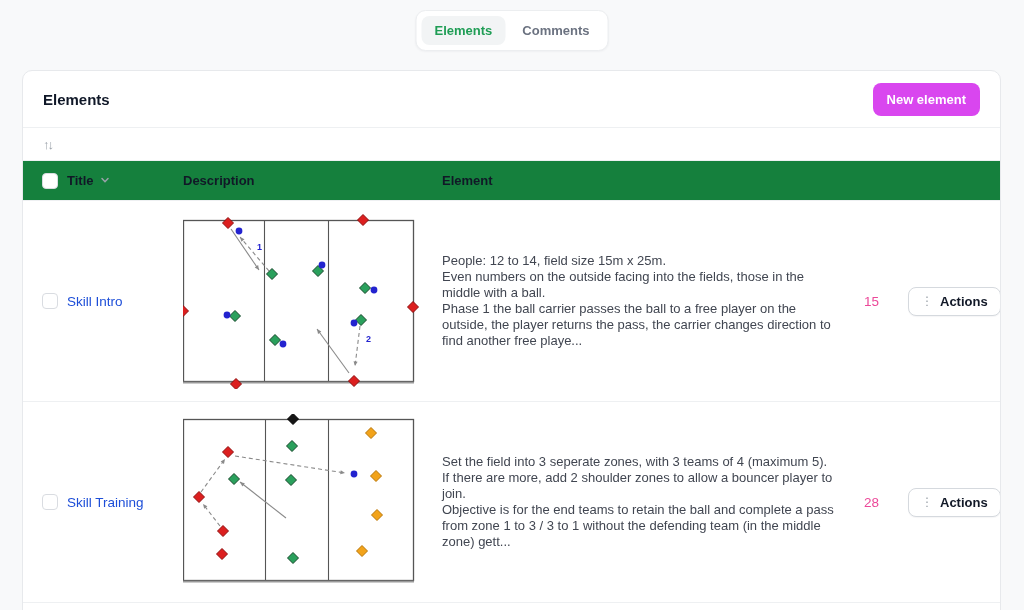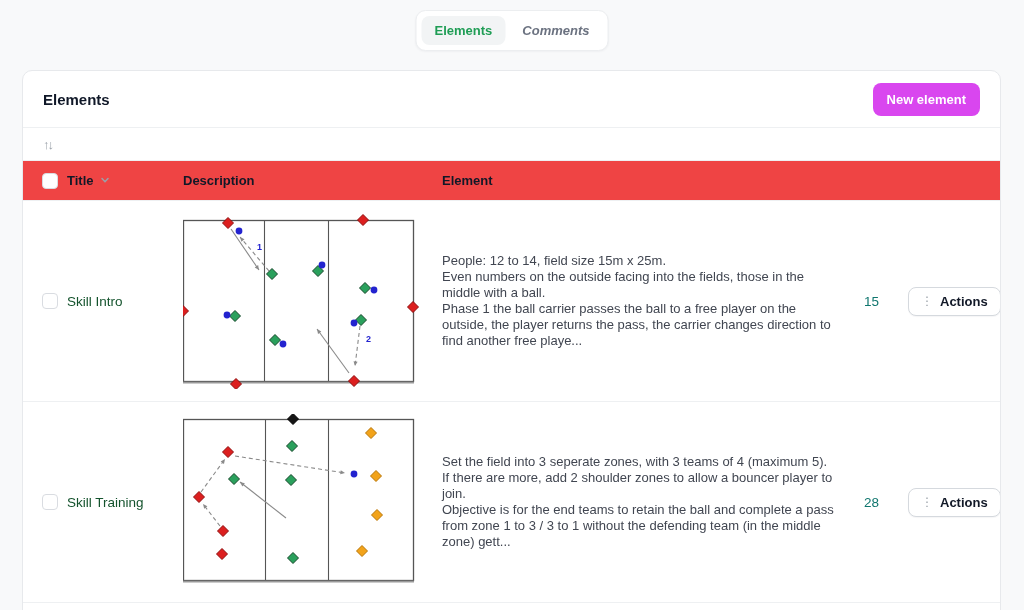--- a/index.html
+++ b/index.html
@@ -5,48 +5,48 @@
   * { margin:0; padding:0; box-sizing:border-box; }
   html,body { width:1024px; height:610px; overflow:hidden; }
   body { background:#f8f9fa; font-family:"Liberation Sans", sans-serif; position:relative; color:#101828; }
 
   
   .tabbar { position:absolute; top:10px; left:50%; transform:translateX(-50%);
     display:flex; align-items:center; gap:4px; background:#fff; border:1px solid #eceef0;
     border-radius:10px; padding:5px; box-shadow:0 1px 2px rgba(16,24,40,.04); }
   .tab { font-size:13px; padding:7px 13px; border-radius:8px; cursor:pointer; white-space:nowrap; }
   .tab.active { background:#f2f4f5; color:#1f9d55; font-weight:700; }
-  .tab.inactive { color:#6b7280; font-weight:600;font-style:italic; }
+  .tab.inactive { color:#6b7280; font-weight:600; }
 
   
   .card { position:absolute; left:22px; right:23px; top:70px; height:560px;
     background:#fff; border:1px solid #e7e9ec; border-radius:10px; overflow:hidden; }
   .card-header { height:57px; display:flex; align-items:center; justify-content:space-between;
     padding:0 20px; border-bottom:1px solid #eef0f2; }
   .card-title { font-size:15px; font-weight:700; color:#101828; }
   .btn-primary { background:#d946ef; color:#fff; font-weight:700; font-size:13px;
     border:none; border-radius:8px; padding:9px 14px; cursor:pointer; font-family:inherit; }
 
   .sort-row { height:33px; display:flex; align-items:center; padding:0 20px;
     border-bottom:1px solid #eef0f2; }
   .sort-glyph { color:#9aa1a9; font-size:13px; letter-spacing:-2px; cursor:pointer; }
 
   .grid-row { display:grid; grid-template-columns:44px 96px 259px 422px 64px 1fr; align-items:center; }
-  .thead { height:40px; background:#ef4444; border-bottom:1px solid #eef0f2; }
+  .thead { height:40px; background:#15803d; border-bottom:1px solid #eef0f2; }
   .th { font-size:13px; font-weight:700; color:#111827; display:flex; align-items:center; gap:6px; }
   .trow { height:201px; border-bottom:1px solid #eef0f2; }
 
   .cell-check { padding-left:19px; }
   .checkbox { display:block; width:16px; height:16px; background:#fff;
     border:1.5px solid #d9dce1; border-radius:4px; cursor:pointer; }
   .pad20 { padding-left:20px; }
-  .title-cell { font-size:13.5px; color:#14532d; }
+  .title-cell { font-size:13.5px; color:#1d4ed8; }
   .desc-cell { font-size:13px; line-height:16px; color:#414651; white-space:pre-line;
     padding-right:10px; }
-  .duration-cell { font-size:13.5px; color:#0f766e; }
+  .duration-cell { font-size:13.5px; color:#ec4899; }
   .actions-cell { display:flex; justify-content:flex-end; padding-right:20px; }
   .btn-actions { display:flex; align-items:center; gap:7px; background:#fff;
     border:1px solid #d5d9de; border-radius:8px; padding:6px 12px; cursor:pointer;
     font-family:inherit; font-size:13px; font-weight:700; color:#111827;
     box-shadow:0 1px 1px rgba(16,24,40,.04); }
   .kebab { color:#9aa1a9; font-weight:400; font-size:12px; }
 
   .chev { display:inline-block; }
   .diagram { line-height:0; }
 </style>

